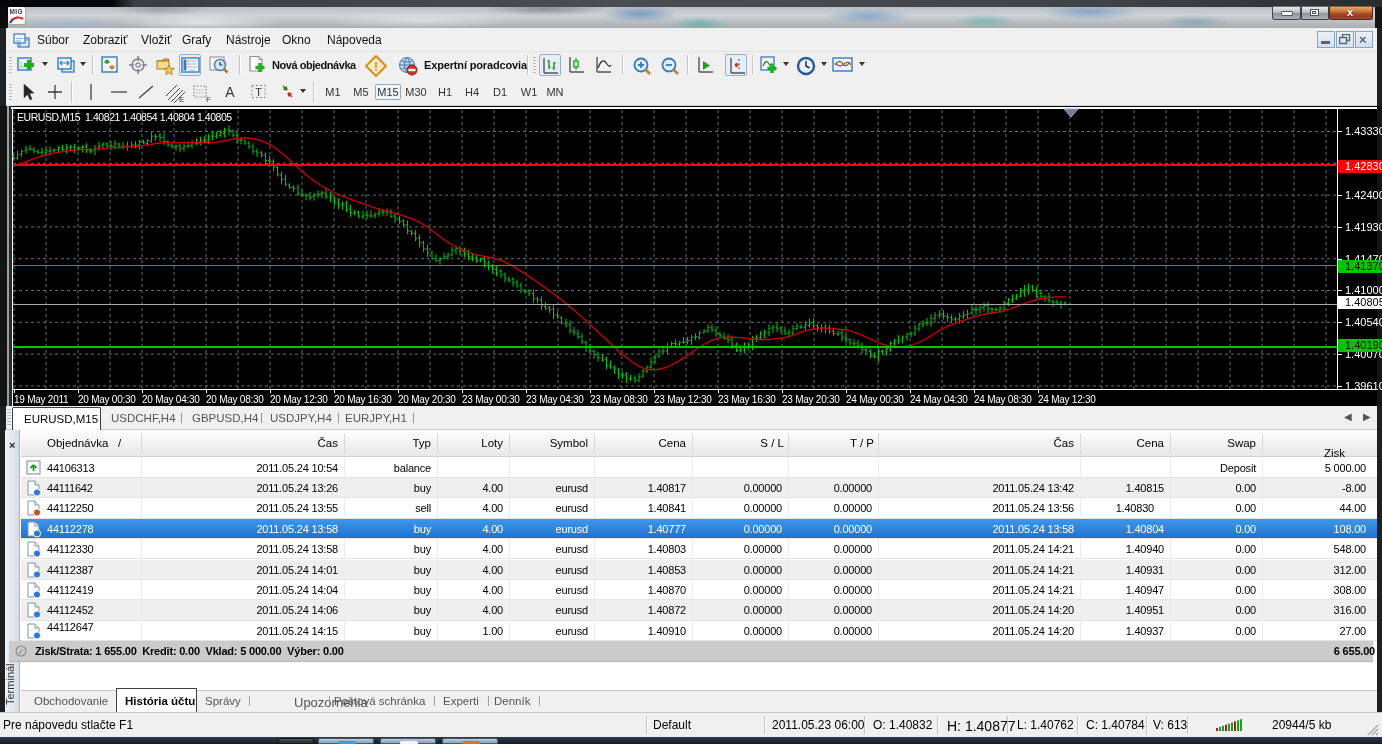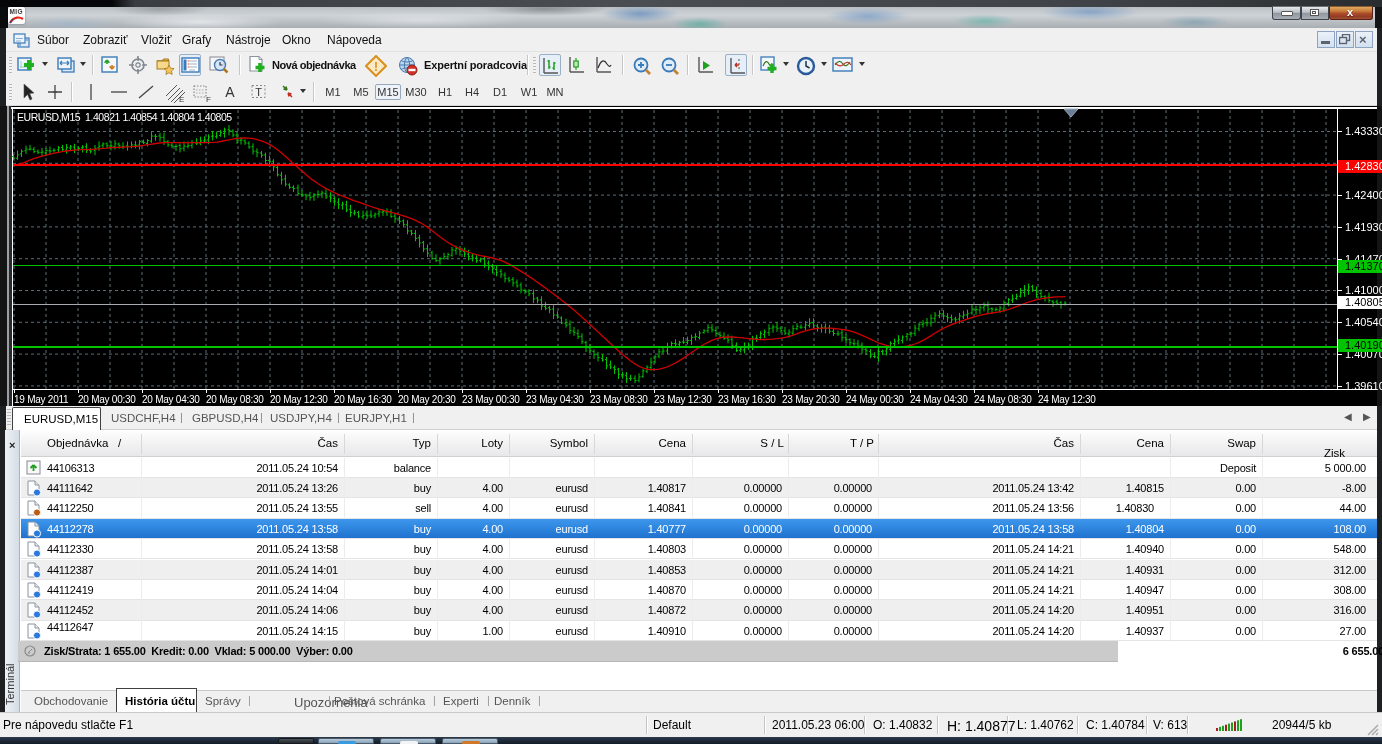--- a/index.html
+++ b/index.html
@@ -646,21 +646,21 @@
       <span class="cell r" style="left:332px;top:4px;width:150px;color:#000;">1.00</span>
       <span class="cell r" style="left:417px;top:4px;width:150px;color:#000;">eurusd</span>
       <span class="cell r" style="left:515px;top:4px;width:150px;color:#000;">1.40910</span>
       <span class="cell r" style="left:611px;top:4px;width:150px;color:#000;">0.00000</span>
       <span class="cell r" style="left:701px;top:4px;width:150px;color:#000;">0.00000</span>
       <span class="cell r" style="left:903px;top:4px;width:150px;color:#000;">2011.05.24 14:20</span>
       <span class="cell r" style="left:993px;top:4px;width:150px;color:#000;">1.40937</span>
       <span class="cell r" style="left:1085px;top:4px;width:150px;color:#000;">0.00</span>
       <span class="cell r" style="left:1195px;top:4px;width:150px;color:#000;">27.00</span>
     </div>
-    <div class="abs" style="left:18px;top:211.1px;width:1100px;height:20.5px;background:#cbcbcb;border-bottom:1px solid #b8b8b8;">
+    <div class="abs" style="left:9px;top:211.1px;width:1364px;height:20.5px;background:#cbcbcb;border-bottom:1px solid #b8b8b8;">
       <svg class="abs" style="left:6px;top:4px;" width="12" height="12">
         <circle cx="6" cy="6" r="5" fill="none" stroke="#8a8a8a" stroke-width="1.2"></circle>
         <path d="M4,8l4,-4M4,8h2" stroke="#8a8a8a" stroke-width="1"></path>
       </svg>
       <span class="cell" style="left:26px;top:4px;font-weight:bold;">Zisk/Strata: 1 655.00&nbsp;&nbsp;Kredit: 0.00&nbsp;&nbsp;Vklad: 5 000.00&nbsp;&nbsp;Výber: 0.00</span>
       <span class="cell r" style="left:1216px;top:4px;width:150px;font-weight:bold;">6 655.00</span>
     </div>
     <div class="abs" style="left:21px;top:260px;width:1356px;height:22px;background:#f0f0f0;border-top:1px solid #c8c8c8;">
       <span class="abs" style="left:13px;top:4px;font-size:11.5px;color:#555;">Obchodovanie</span>
       <span class="abs" style="left:184px;top:4px;font-size:11.5px;color:#555;">Správy</span>

